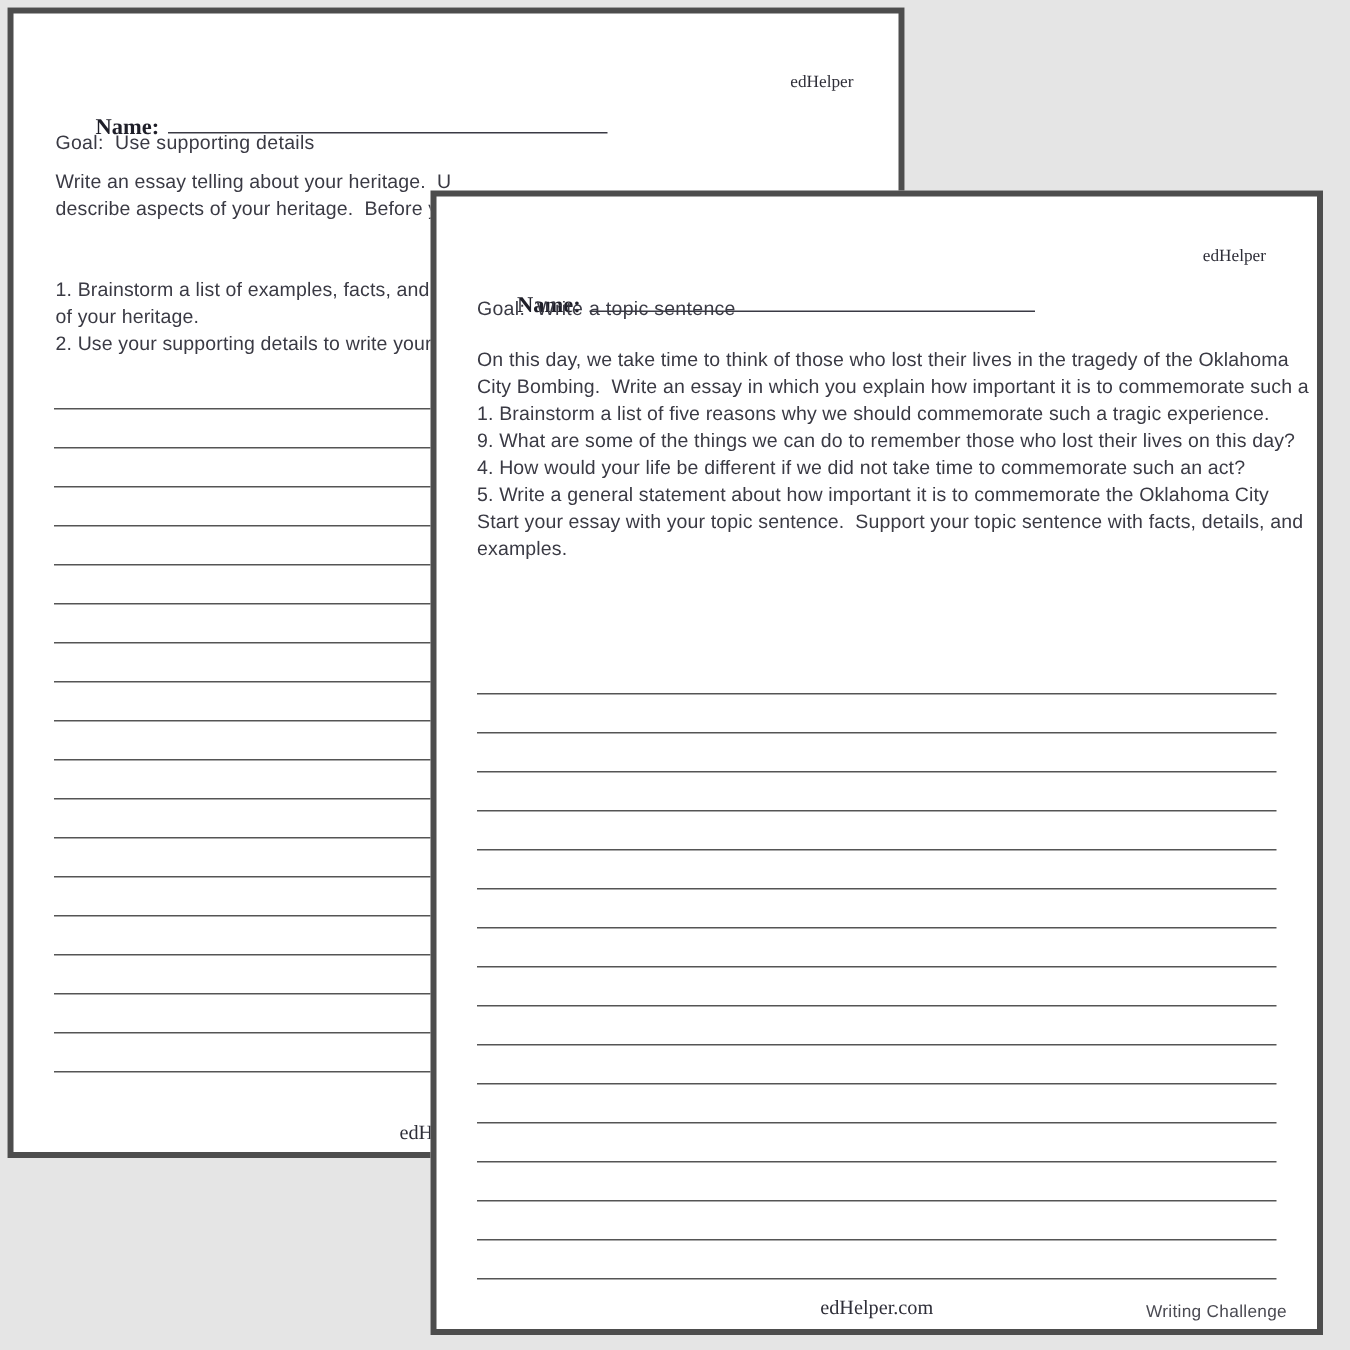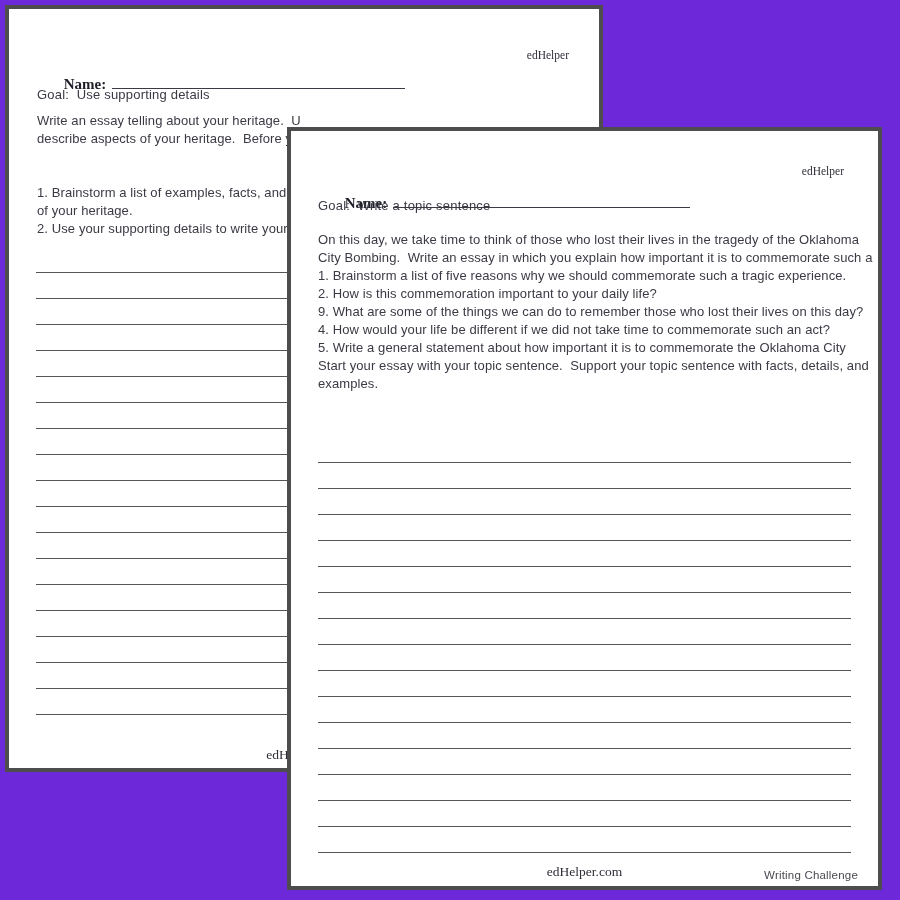--- a/index.html
+++ b/index.html
@@ -1,17 +1,17 @@
 <!DOCTYPE html>
 <html><head>
 <meta charset="utf-8">
 <style>
   html,body{margin:0;padding:0;background:#ffffff;}
   #canvas{
-    position:relative;width:900px;height:900px;background:#6d28d9;overflow:hidden;
+    position:relative;width:900px;height:900px;background:#e5e5e5;overflow:hidden;
     font-family:"Liberation Sans",sans-serif;color:#3a3a44;
   }
   .page{
     position:absolute;background:#ffffff;border:4px solid #4d4d4d;overflow:hidden;
     box-sizing:border-box;
   }
   #back-page{left:5px;top:5px;width:598px;height:767px;}
   #front-page{left:287px;top:127px;width:595px;height:763px;}
   .brand{
     position:absolute;font-family:"Liberation Serif",serif;font-size:11.5px;color:#2e2e38;
@@ -91,21 +91,20 @@
     <div class="name-row" style="left:27px;top:45px;">
       <span class="name-label">Name:</span><span class="name-line" style="width:297px;"></span>
     </div>
 
     <div class="goal-row" style="left:27px;top:67px;">Goal:  Write a topic sentence</div>
 
     <div class="bodytext" style="left:27px;top:100px;">
         <div class="tline">On this day, we take time to think of those who lost their lives in the tragedy of the Oklahoma</div>
         <div class="tline">City Bombing.  Write an essay in which you explain how important it is to commemorate such a</div>
         <div class="tline">1. Brainstorm a list of five reasons why we should commemorate such a tragic experience.</div>
-        <div class="tline">2. How is this commemoration important to your daily life?</div>
         <div class="tline">9. What are some of the things we can do to remember those who lost their lives on this day?</div>
         <div class="tline">4. How would your life be different if we did not take time to commemorate such an act?</div>
         <div class="tline">5. Write a general statement about how important it is to commemorate the Oklahoma City</div>
         <div class="tline">Start your essay with your topic sentence.  Support your topic sentence with facts, details, and</div>
         <div class="tline">examples.</div>
       </div>
 
     <div class="rules" style="left:27px;top:331px;width:533px;">
         <div class="rule"></div>
         <div class="rule"></div>

